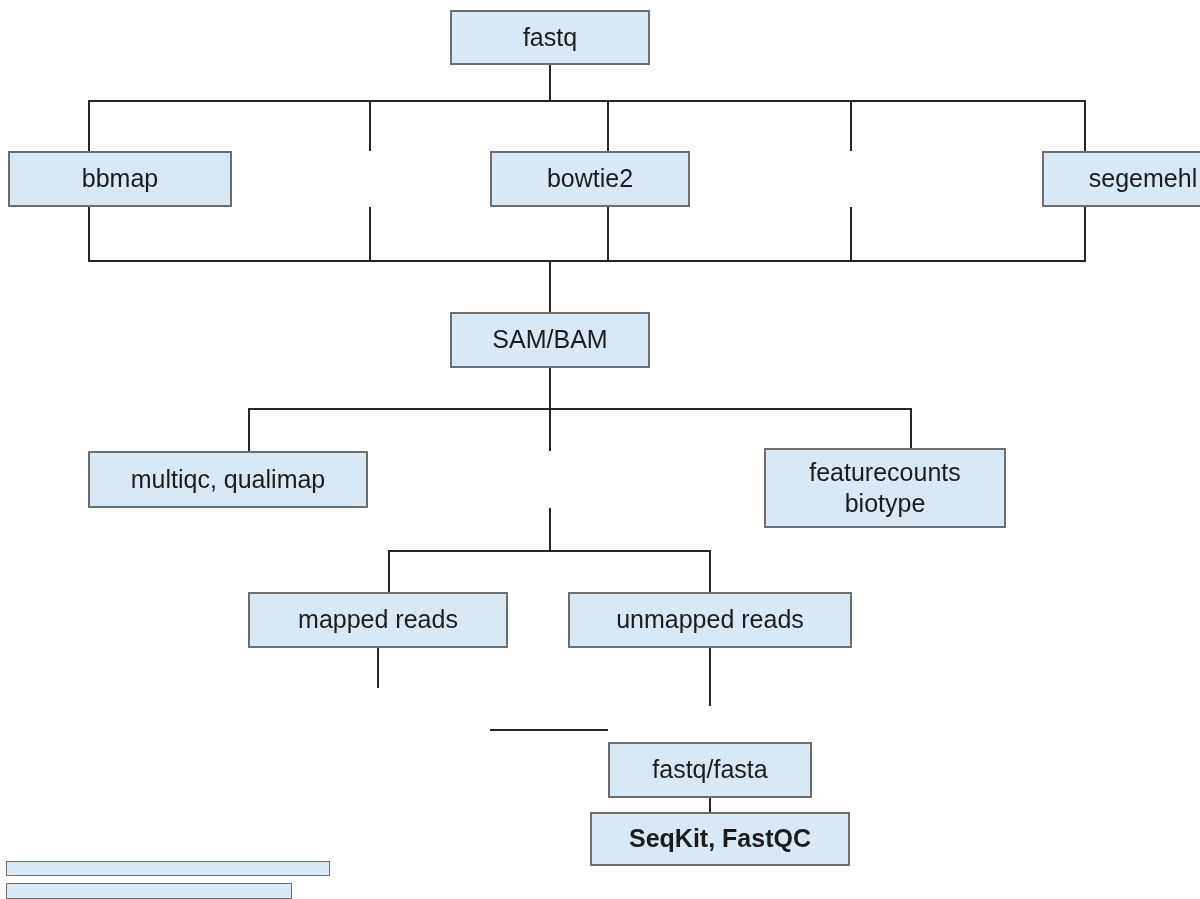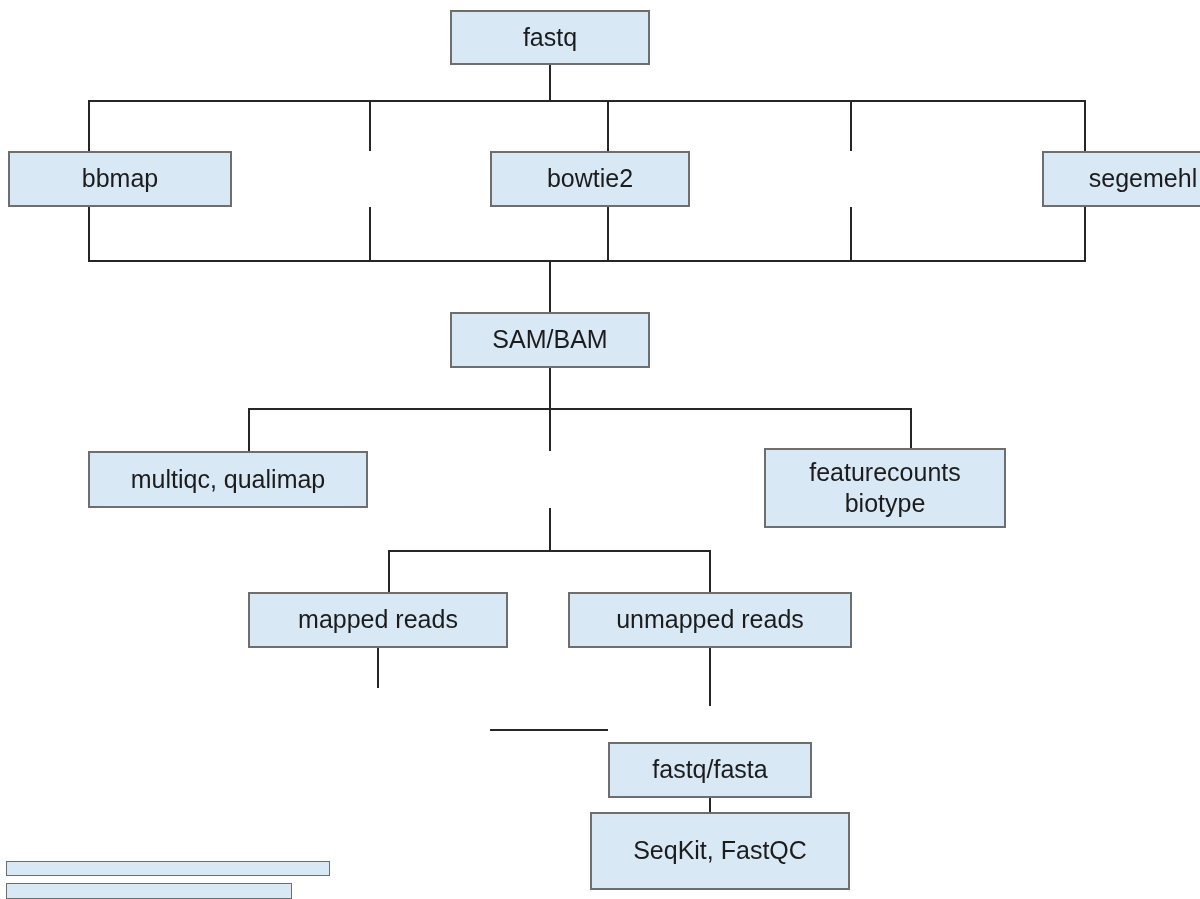--- a/index.html
+++ b/index.html
@@ -56,21 +56,21 @@
   .n-minimap2     { left: 750px; top: 151px; width: 202px; height: 56px; }
   .n-segemehl     { left: 1042px; top: 151px; width: 202px; height: 56px; }
   .n-sambam       { left: 450px; top: 312px; width: 200px; height: 56px; }
   .n-multiqc      { left: 88px;  top: 451px; width: 280px; height: 57px; }
   .n-samtools     { left: 450px; top: 451px; width: 200px; height: 57px; }
   .n-feature      { left: 764px; top: 448px; width: 242px; height: 80px; }
   .n-mapped       { left: 248px; top: 592px; width: 260px; height: 56px; text-align: right; }
   .n-unmapped     { left: 568px; top: 592px; width: 284px; height: 56px; text-align: right; }
   .n-multimapped  { left: 268px; top: 688px; width: 222px; height: 82px; }
   .n-fastqfasta   { left: 608px; top: 706px; width: 204px; height: 56px; margin-top: 36px; }
-  .n-seqkit       { left: 590px; top: 812px; width: 260px; height: 78px; }
+  .n-seqkit       { left: 590px; top: 812px; width: 260px; height: 54px; font-weight: bold; }
 
   
   .l-fastq-out    { left: 549px;  top: 65px;  height: 35px; }
   .l-top-bus      { left: 88px;   top: 100px; width: 998px; }
   .l-bbmap-in     { left: 88px;   top: 100px; height: 51px; }
   .l-bwa-in       { left: 369px;  top: 100px; height: 51px; }
   .l-bowtie2-in   { left: 607px;  top: 100px; height: 51px; }
   .l-minimap2-in  { left: 850px;  top: 100px; height: 51px; }
   .l-segemehl-in  { left: 1084px; top: 100px; height: 51px; }
   .l-bbmap-out    { left: 88px;   top: 207px; height: 53px; }

